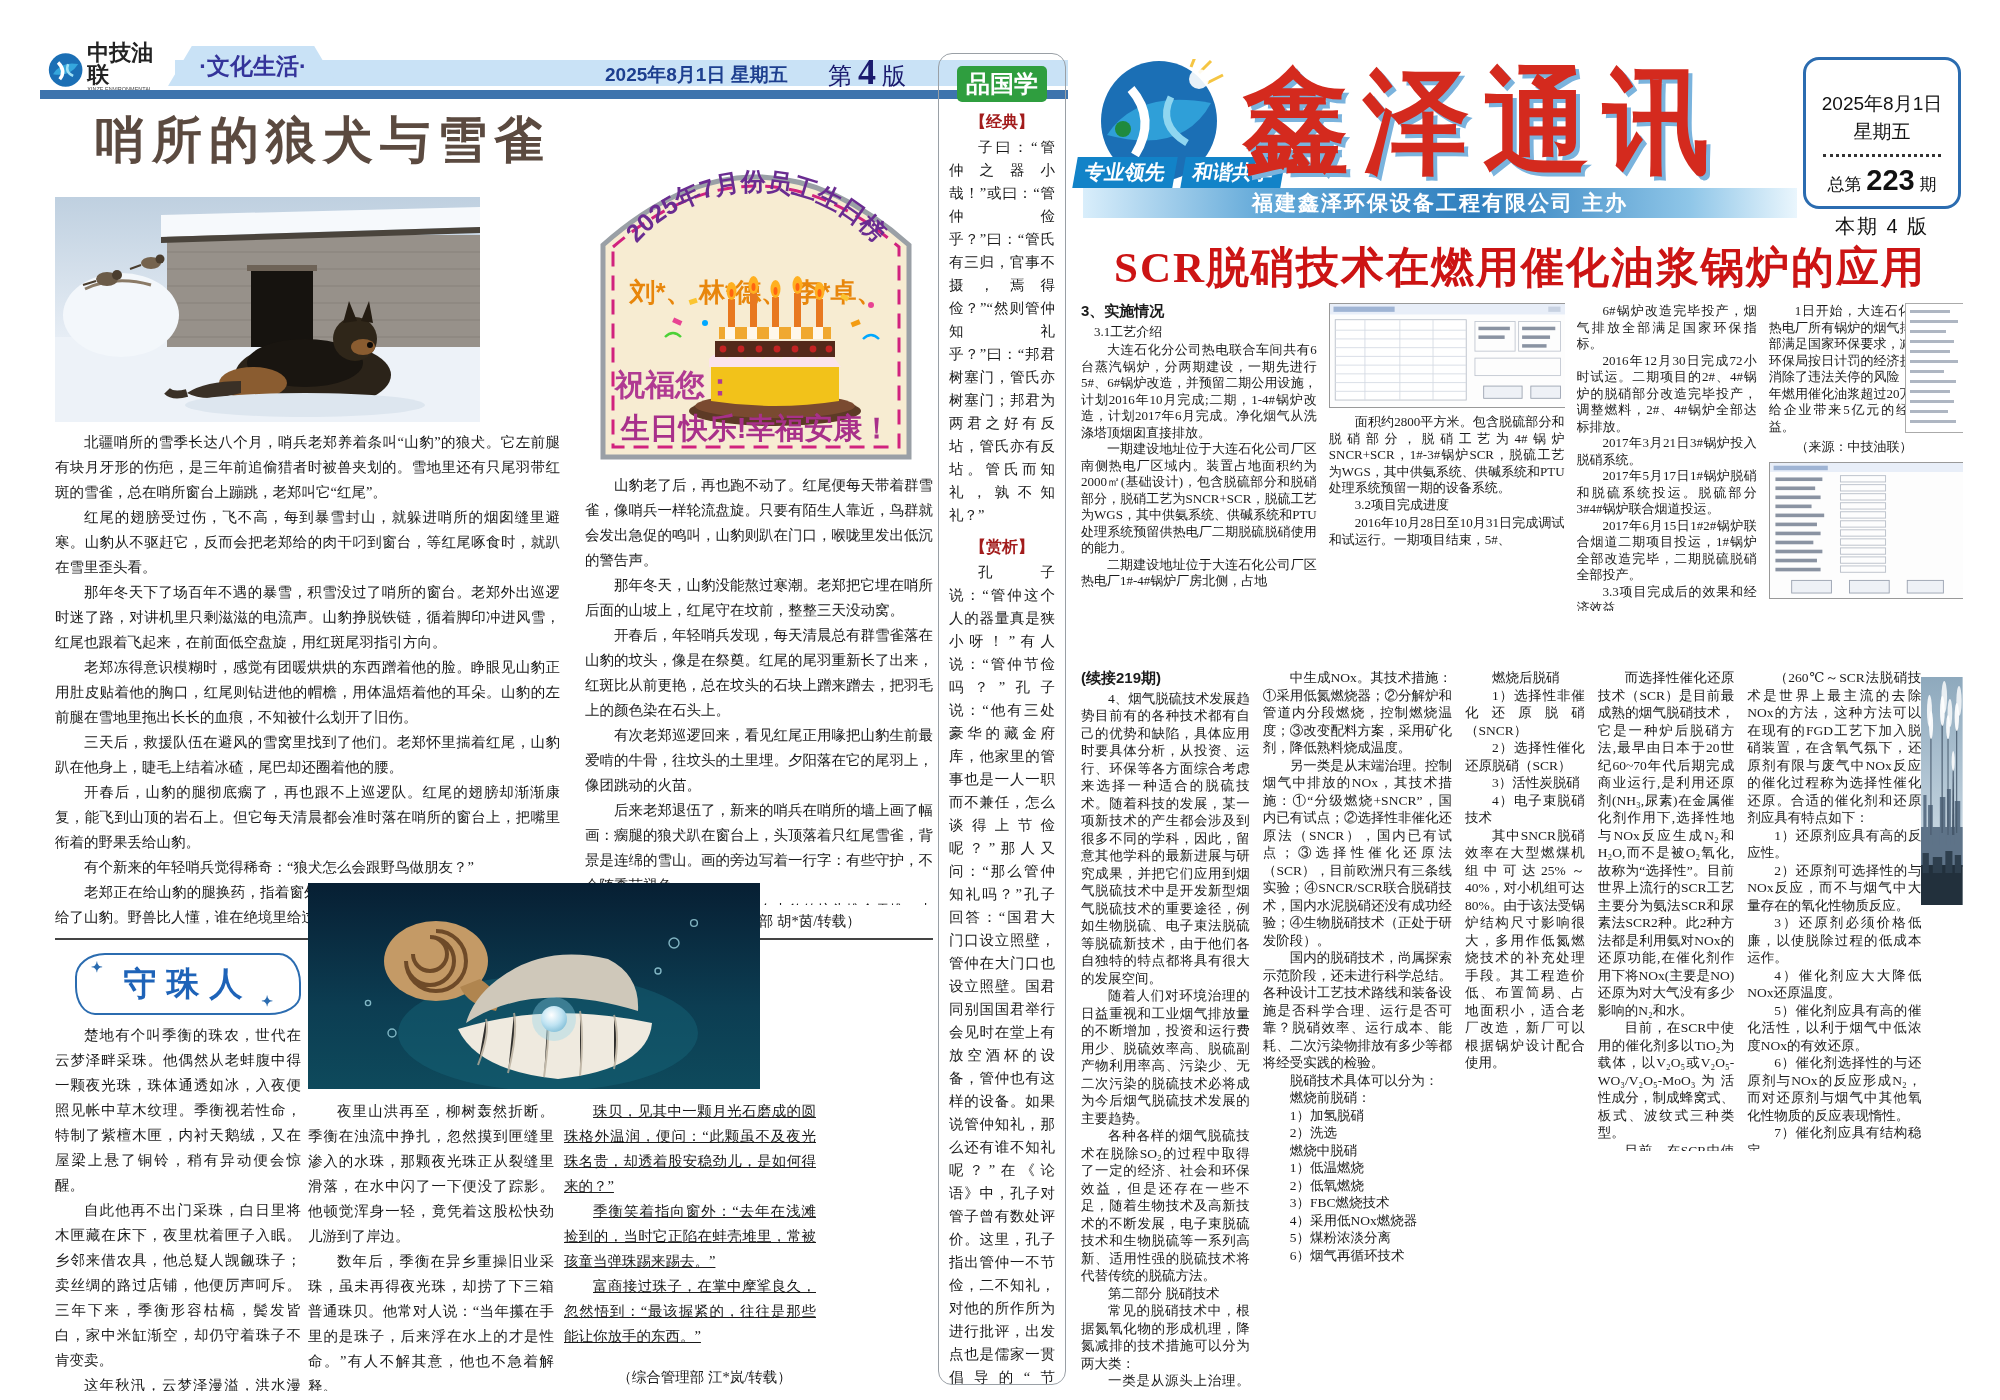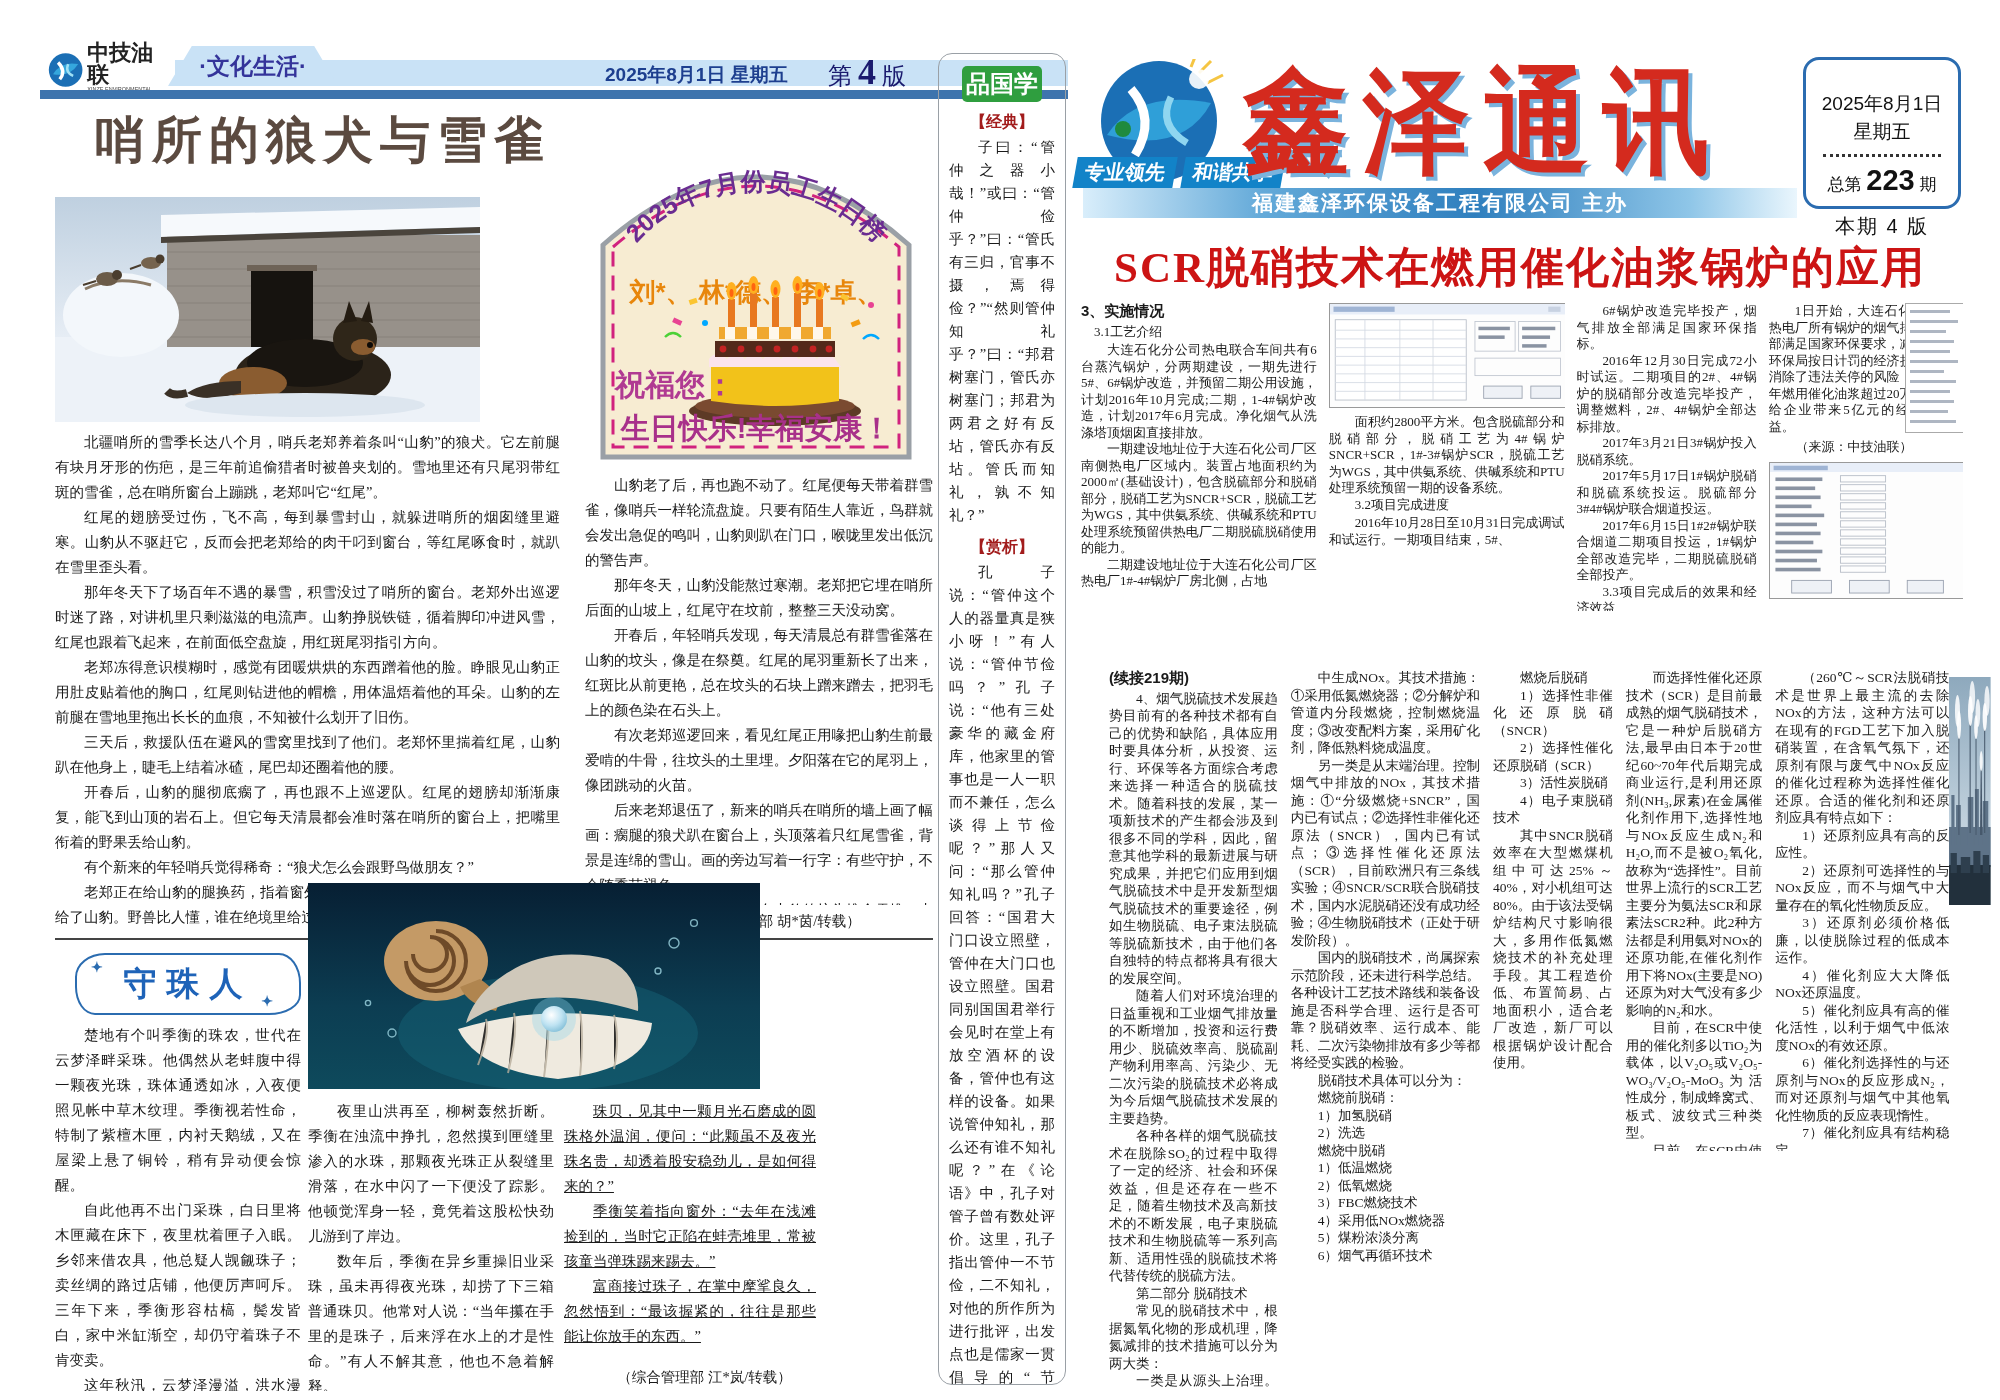--- a/index.html
+++ b/index.html
@@ -42,21 +42,21 @@
       font-family:"Liberation Sans",sans-serif;font-weight:bold;font-size:33px;color:#1e63b8;letter-spacing:10px;}
   .sparkle{position:absolute;color:#2b6cb0;font-size:14px;}
   .photo-pearl{position:absolute;left:268px;top:838px;width:452px;height:206px;}
   .pearl-c1{position:absolute;left:15px;top:978px;width:246px;height:368px;overflow:hidden;font-size:14.5px;line-height:25px;}
   .pearl-c2{position:absolute;left:268px;top:1054px;width:246px;height:292px;overflow:hidden;font-size:14.5px;line-height:25px;}
   .pearl-c3-wrap{position:absolute;left:524px;top:1054px;width:252px;height:292px;font-size:14.5px;line-height:25px;}
   .pearl-c3{height:262px;overflow:hidden;text-decoration:underline;}
   
   .guoxue{position:absolute;left:898px;top:8px;width:128px;height:1332px;border:1.5px solid #9aa0a6;
           border-radius:14px;padding:0;box-sizing:border-box;overflow:hidden;}
-  .guoxue-head{margin:12px auto 6px auto;width:80px;height:36px;background:#2f9e3f;border-radius:5px;
+  .guoxue-head{margin:12px auto 6px auto;width:90px;height:36px;background:#2f9e3f;border-radius:5px;
           display:flex;align-items:center;justify-content:center;color:#fff;
           font-family:"Liberation Sans",sans-serif;font-weight:bold;font-size:24px;}
   .gx-label{text-align:center;font-family:"Liberation Sans",sans-serif;font-weight:bold;
           font-size:16px;color:#a21c1c;margin:10px 0 3px 0;}
   .gx-text{padding:0 10px;font-size:14.5px;line-height:23px;text-align:justify;text-indent:2em;margin:0;}
   
   .rp-logo{position:absolute;left:12px;top:14px;width:150px;height:128px;}
   .ribbons{position:absolute;left:0px;top:112px;width:235px;display:flex;gap:8px;}
   .ribbon{background:#1283c8;color:#fff;font-family:"Liberation Sans",sans-serif;font-weight:bold;
           font-size:20px;padding:2px 10px;transform:skewX(-10deg);white-space:nowrap;}
@@ -90,21 +90,21 @@
   .scr-h{font-family:"Liberation Sans",sans-serif;font-weight:bold;font-size:15px;margin:0 0 4px 0;}
   .scr-sub{margin:0 0 2px 0;text-indent:1em;}
   .shot{width:100%;border:1px solid #999;background:#fff;display:block;margin-bottom:6px;}
   .mini-shot{position:absolute;right:-2px;top:0px;width:58px;height:128px;border:1px solid #aaa;background:#fff;}
   
   .coking-banner{position:absolute;left:0;top:562px;width:890px;height:52px;
           background:linear-gradient(90deg,#63b9e7 0%,#2a97d4 30%,#3fa3dc 62%,#c9e9fa 97%);
           display:flex;align-items:center;justify-content:center;color:#fff;
           font-family:"Liberation Sans",sans-serif;font-weight:bold;font-size:37px;letter-spacing:4px;}
   .coking-body{position:absolute;left:6px;top:624px;width:882px;height:718px;display:flex;gap:13px;
-          font-size:13.5px;line-height:17.5px;margin-left:28px;}
+          font-size:13.5px;line-height:17.5px;}
   .ck-col{overflow:hidden;}
   .ck-a{flex:1.0;height:718px;}
   .ck-b{flex:1.12;height:718px;}
   .ck-right{flex:2.95;display:flex;flex-direction:row;}
   .ck-right-cols{display:flex;gap:13px;height:482px;}
   .ck-c{flex:0.95;overflow:hidden;}
   .ck-d{flex:1.08;overflow:hidden;}
   .ck-e{flex:1.38;overflow:hidden;}
   .ck-h{font-family:"Liberation Sans",sans-serif;font-weight:bold;font-size:15px;margin:0 0 3px 0;}
   .photo-industry{width:100%;height:228px;margin-top:8px;display:block;}

